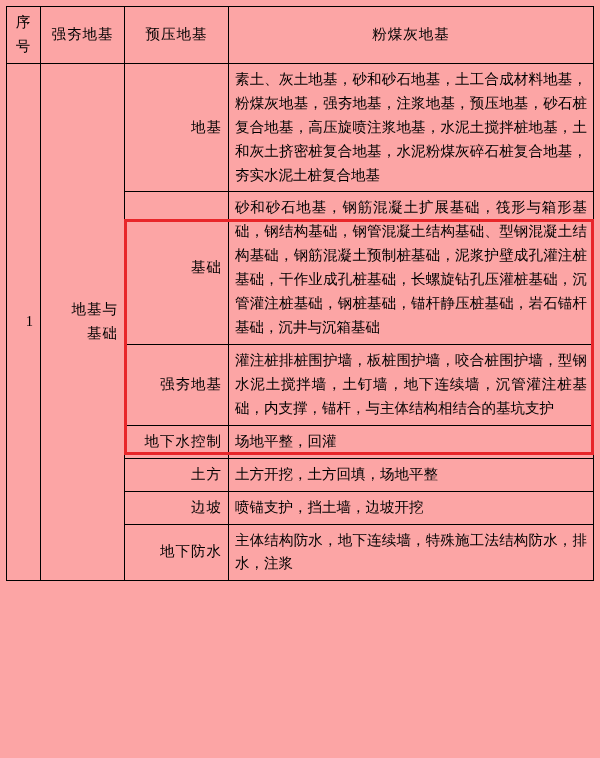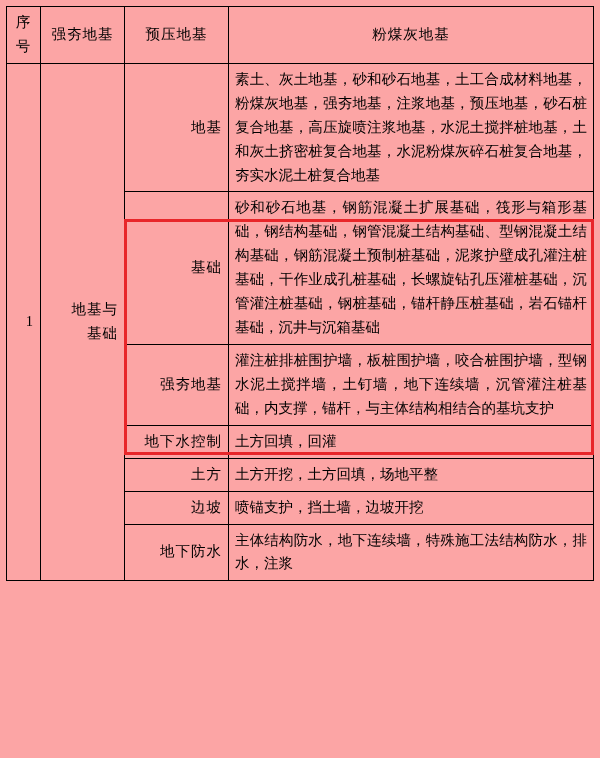--- a/index.html
+++ b/index.html
@@ -103,21 +103,21 @@
       <tr>
         <td class="center">基础</td>
         <td class="item">砂和砂石地基，钢筋混凝土扩展基础，筏形与箱形基础，钢结构基础，钢管混凝土结构基础、型钢混凝土结构基础，钢筋混凝土预制桩基础，泥浆护壁成孔灌注桩基础，干作业成孔桩基础，长螺旋钻孔压灌桩基础，沉管灌注桩基础，钢桩基础，锚杆静压桩基础，岩石锚杆基础，沉井与沉箱基础</td>
       </tr>
       <tr>
         <td class="center">强夯地基</td>
         <td class="item">灌注桩排桩围护墙，板桩围护墙，咬合桩围护墙，型钢水泥土搅拌墙，土钉墙，地下连续墙，沉管灌注桩基础，内支撑，锚杆，与主体结构相结合的基坑支护</td>
       </tr>
       <tr>
         <td class="center nowrapcell">地下水控制</td>
-        <td class="item">土方回填，回灌</td>
+        <td class="item">场地平整，回灌</td>
       </tr>
       <tr>
         <td class="center">土方</td>
         <td class="item">土方开挖，土方回填，场地平整</td>
       </tr>
       <tr>
         <td class="center">边坡</td>
         <td class="item">喷锚支护，挡土墙，边坡开挖</td>
       </tr>
       <tr>

